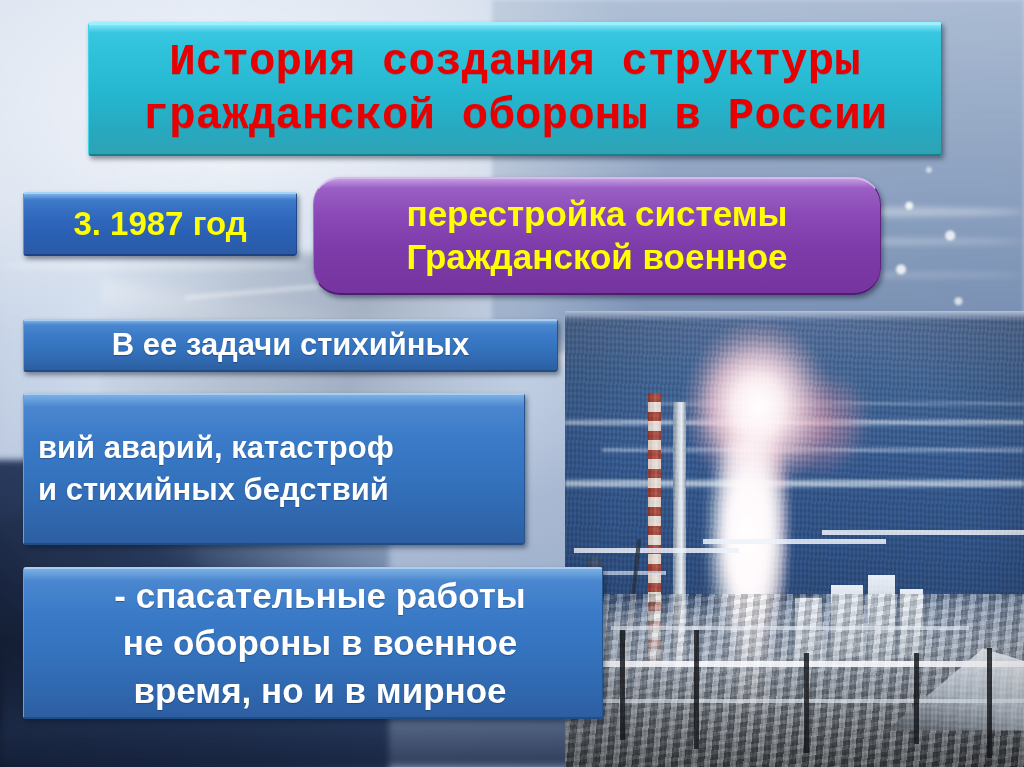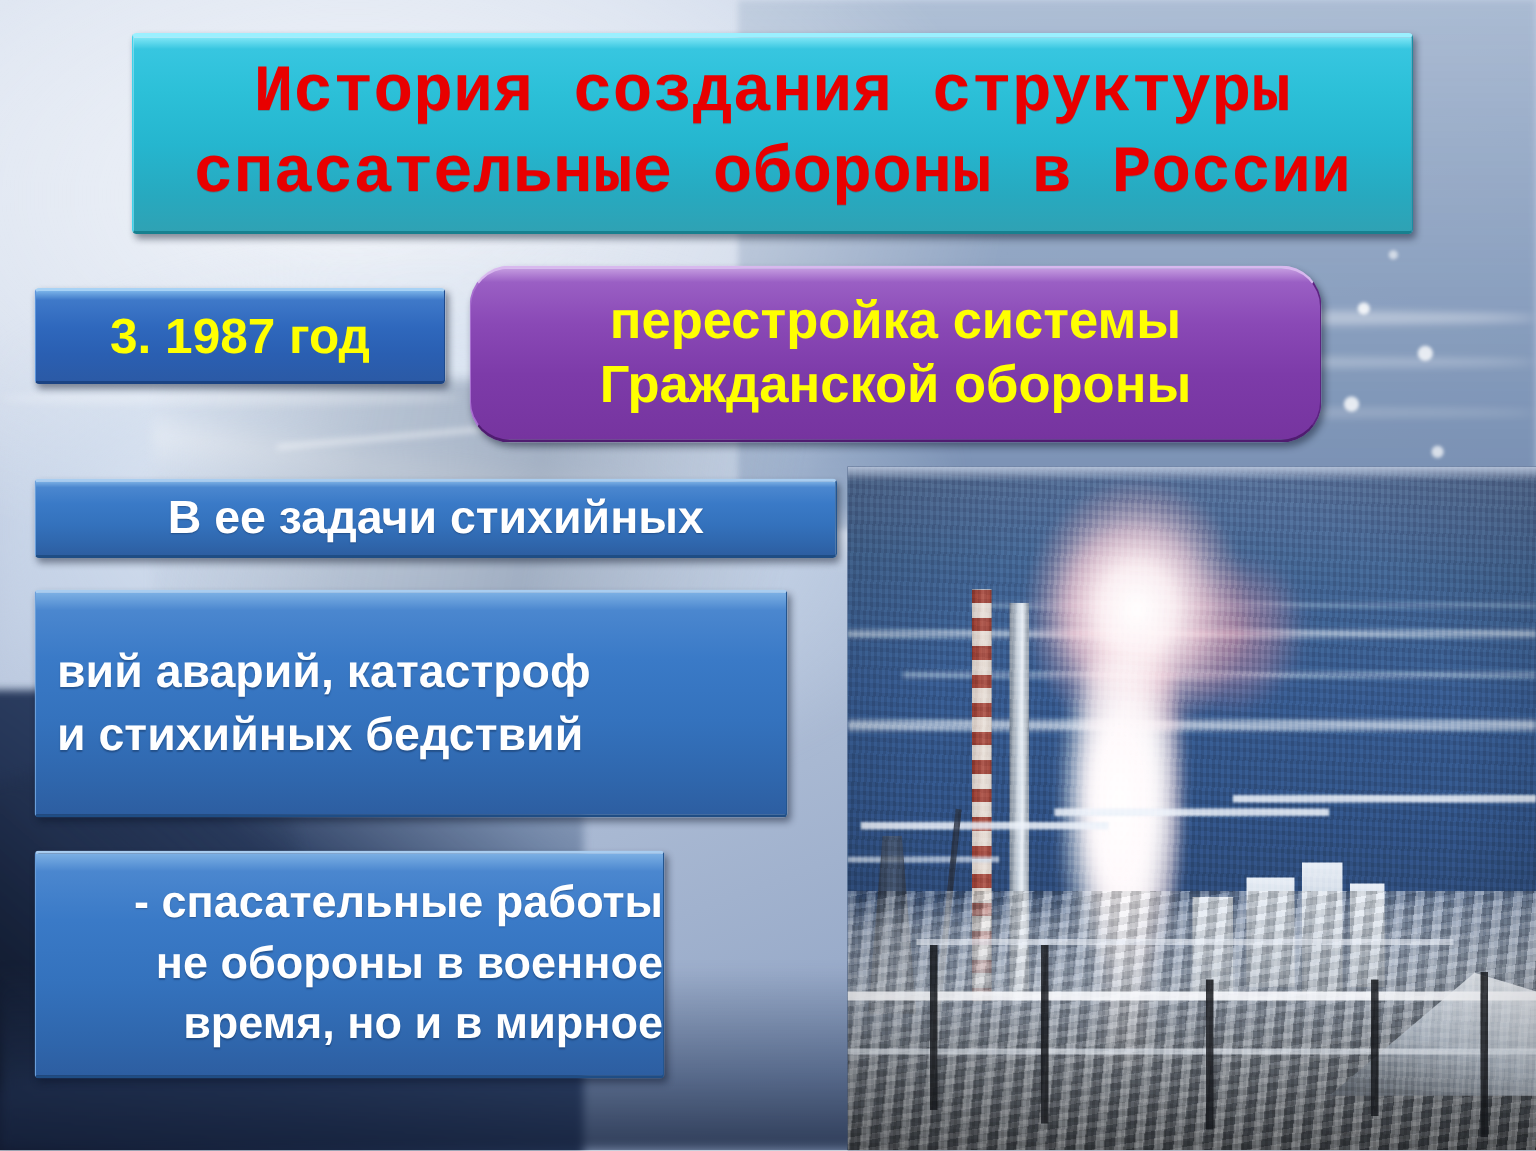--- a/index.html
+++ b/index.html
@@ -369,25 +369,25 @@
     width: 502px;
     height: 152px;
     font-size: 31px;
     line-height: 1.36;
     align-items: flex-start;
     padding-left: 14px;
   }
   #rescue-box {
     left: 23px;
     top: 567px;
-    width: 420px;
+    width: 580px;
     height: 152px;
-    font-size: 30px;
+    font-size: 35px;
     line-height: 1.36;
-    align-items: flex-end;
+    align-items: center;
     padding-left: 14px;
   }
 </style>
 </head>
 <body>
 
 <div id="slide">
 
   <div class="bg-base"></div>
   <div class="bg-right-sky"></div>
@@ -437,30 +437,30 @@
     <div class="ph-post p3"></div>
     <div class="ph-post p4"></div>
     <div class="ph-post p5"></div>
     <div class="ph-speckle"></div>
     <div class="ph-vignette"></div>
     <div class="ph-top-fade"></div>
   </div>
 
   <div class="box" id="title-box">
     <span class="line">История создания структуры</span>
-    <span class="line">спасательные обороны в России</span>
+    <span class="line">гражданской обороны в России</span>
   </div>
 
   <div class="box" id="year-box">
     <span class="line">3. 1987 год</span>
   </div>
 
   <div class="box" id="perestroika-box">
     <span class="line">перестройка системы</span>
-    <span class="line">Гражданской обороны</span>
+    <span class="line">Гражданской военное</span>
   </div>
 
   <div class="box blue-box" id="tasks-box">
     <span class="line">В ее задачи стихийных</span>
   </div>
 
   <div class="box blue-box" id="liquidation-box">
     <span class="line">вий аварий, катастроф</span>
     <span class="line">и стихийных бедствий</span>
   </div>

